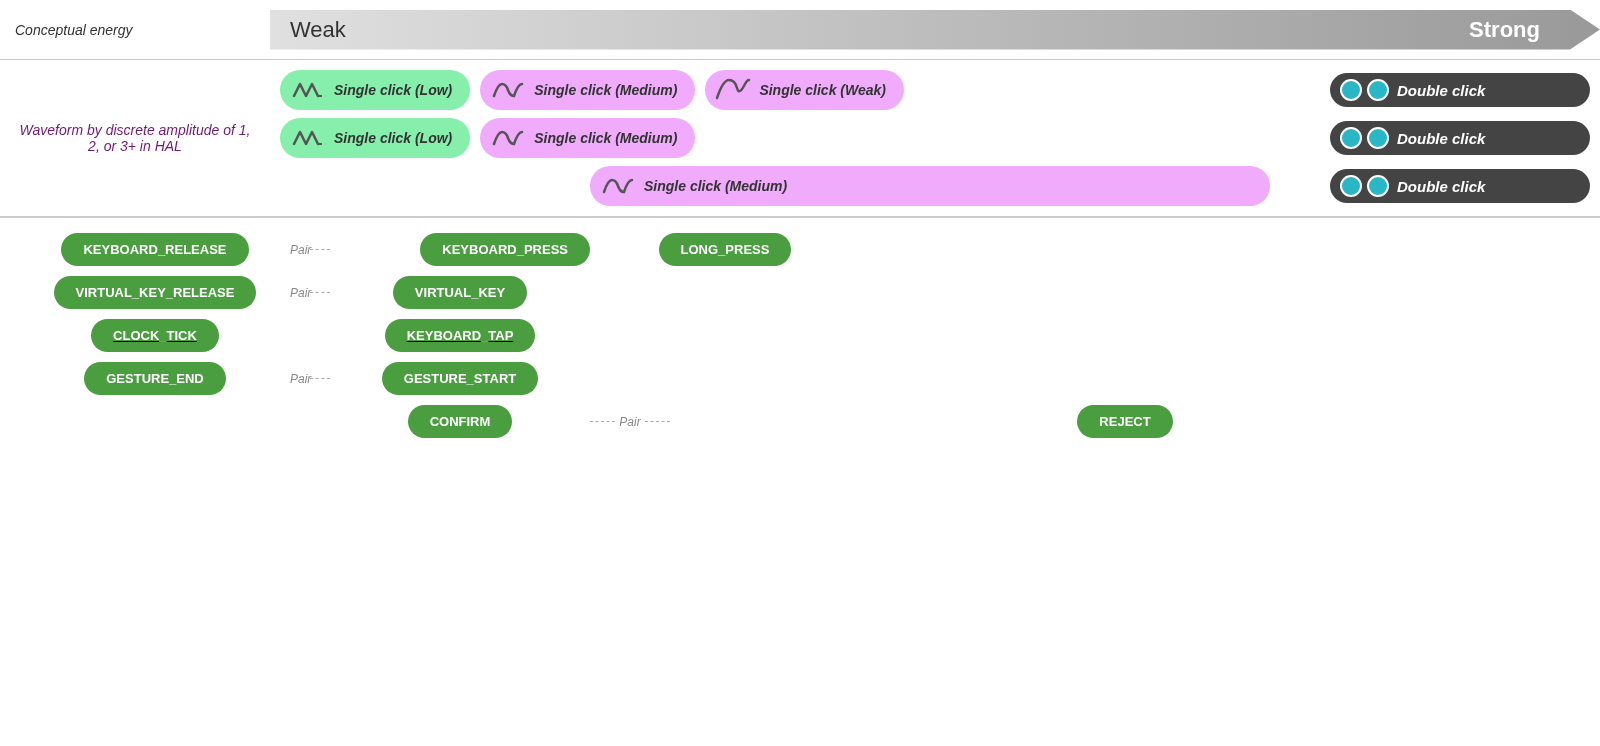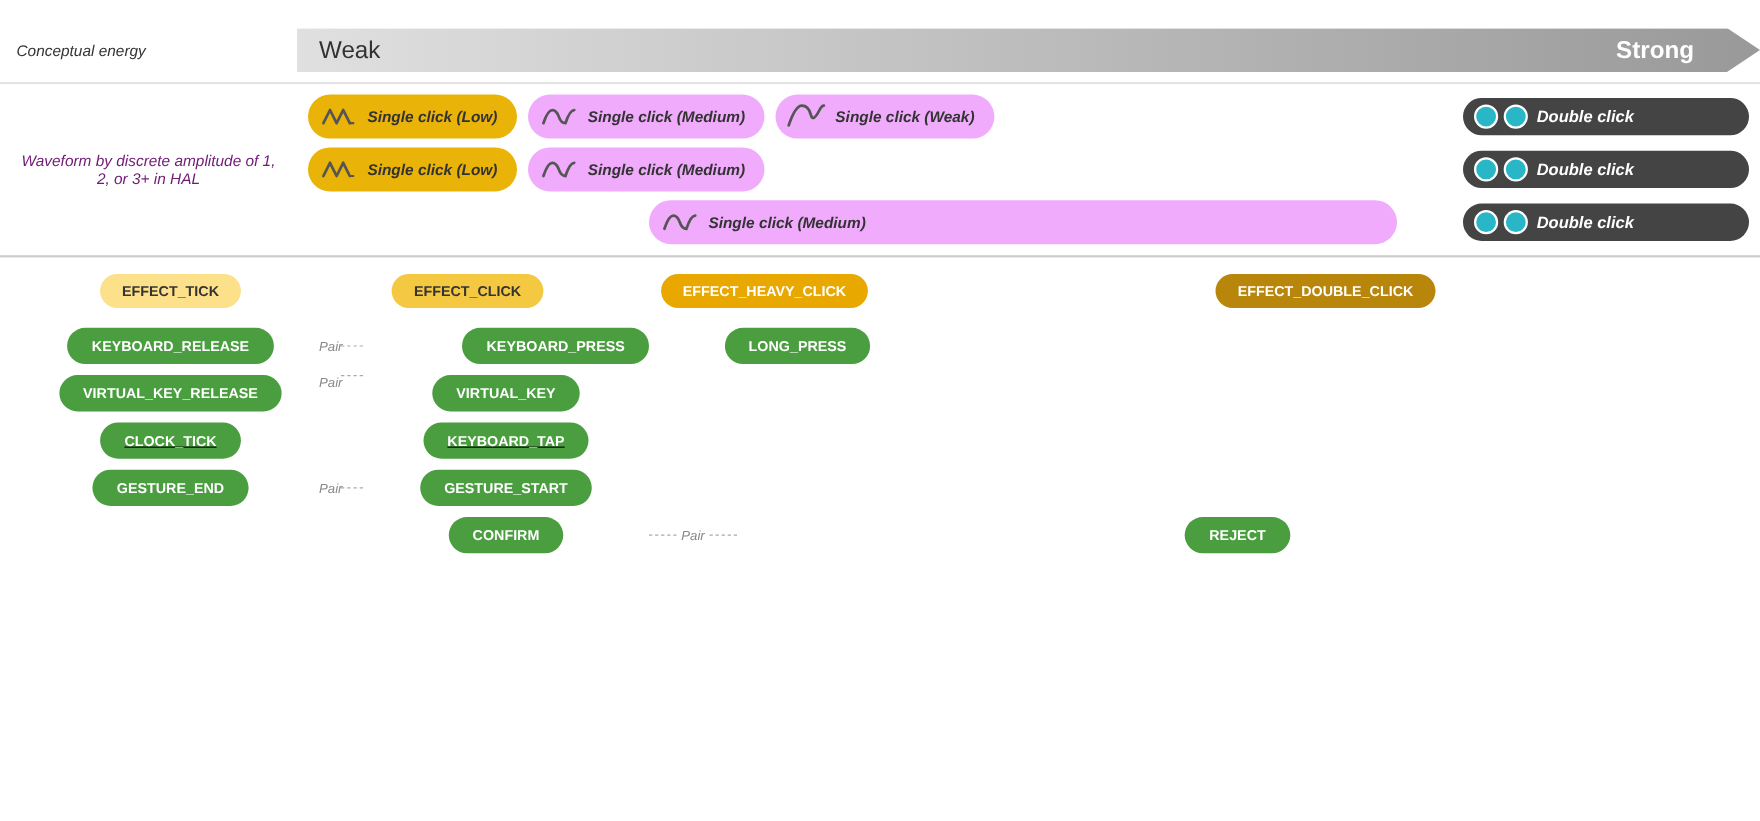--- a/index.html
+++ b/index.html
@@ -16,21 +16,20 @@
       flex-direction: column;
       width: 1600px;
     }
 
     
     .energy-row {
       display: flex;
       align-items: center;
       height: 60px;
       border-bottom: 1px solid #ccc;
-      margin-top: 16px;
     }
 
     .label-col {
       width: 270px;
       padding: 10px 15px;
       font-style: italic;
       font-size: 14px;
       color: #333;
       flex-shrink: 0;
     }
@@ -97,21 +96,21 @@
     .waveform-row {
       display: flex;
       align-items: center;
       gap: 10px;
     }
 
     .waveform-pill {
       display: flex;
       align-items: center;
       gap: 8px;
-      background: #eab308;
+      background: #86efac;
       border-radius: 25px;
       padding: 6px 18px 6px 10px;
       font-style: italic;
       font-size: 14px;
       font-weight: bold;
       color: #333;
     }
 
     .waveform-pill.medium-bg {
       background: #f0abfc;
@@ -301,54 +300,40 @@
           <span>Double click</span>
         </div>
       </div>
 
     </div>
   </div>
 
   <div class="haptic-section">
     <div class="haptic-content-col">
 
-      <div style="display: flex; gap: 0; margin-bottom: 18px; align-items: center;">
-        <div style="width: 270px; display: flex; justify-content: center;">
-          <span class="effect-label-pill effect-tick">EFFECT_TICK</span>
-        </div>
-        <div style="width: 270px; display: flex; justify-content: center;">
-          <span class="effect-label-pill effect-click">EFFECT_CLICK</span>
-        </div>
-        <div style="width: 270px; display: flex; justify-content: center;">
-          <span class="effect-label-pill effect-heavy">EFFECT_HEAVY_CLICK</span>
-        </div>
-        <div style="flex: 1; display: flex; justify-content: center;">
-          <span class="effect-label-pill effect-double">EFFECT_DOUBLE_CLICK</span>
-        </div>
-      </div>
 
       <div style="display: flex; flex-direction: column; gap: 10px;">
 
         <div style="display: flex; align-items: center;">
           <div style="width: 270px; display: flex; justify-content: center;">
             <span class="green-pill">KEYBOARD_RELEASE</span>
           </div>
           <div style="width: 20px; font-style: italic; font-size: 12px; color: #888; text-align: center;">Pair</div>
           <div style="width: 20px;">
             <div style="border-top: 1px dashed #aaa; width: 20px;"></div>
           </div>
           <div style="width: 260px; display: flex; justify-content: flex-end;">
             <span class="green-pill">KEYBOARD_PRESS</span>
           </div>
           <div style="width: 270px; display: flex; justify-content: center;">
             <span class="green-pill">LONG_PRESS</span>
           </div>
         </div>
 
-        <div style="display: flex; ">
+        <div style="display: flex; align-items: center;">
           <div style="width: 270px; display: flex; justify-content: center;">
             <span class="green-pill">VIRTUAL_KEY_RELEASE</span>
           </div>
           <div style="width: 20px; font-style: italic; font-size: 12px; color: #888; text-align: center;">Pair</div>
           <div style="width: 20px;">
             <div style="border-top: 1px dashed #aaa; width: 20px;"></div>
           </div>
           <div style="width: 260px; display: flex; justify-content: center;">
             <span class="green-pill">VIRTUAL_KEY</span>
           </div>

